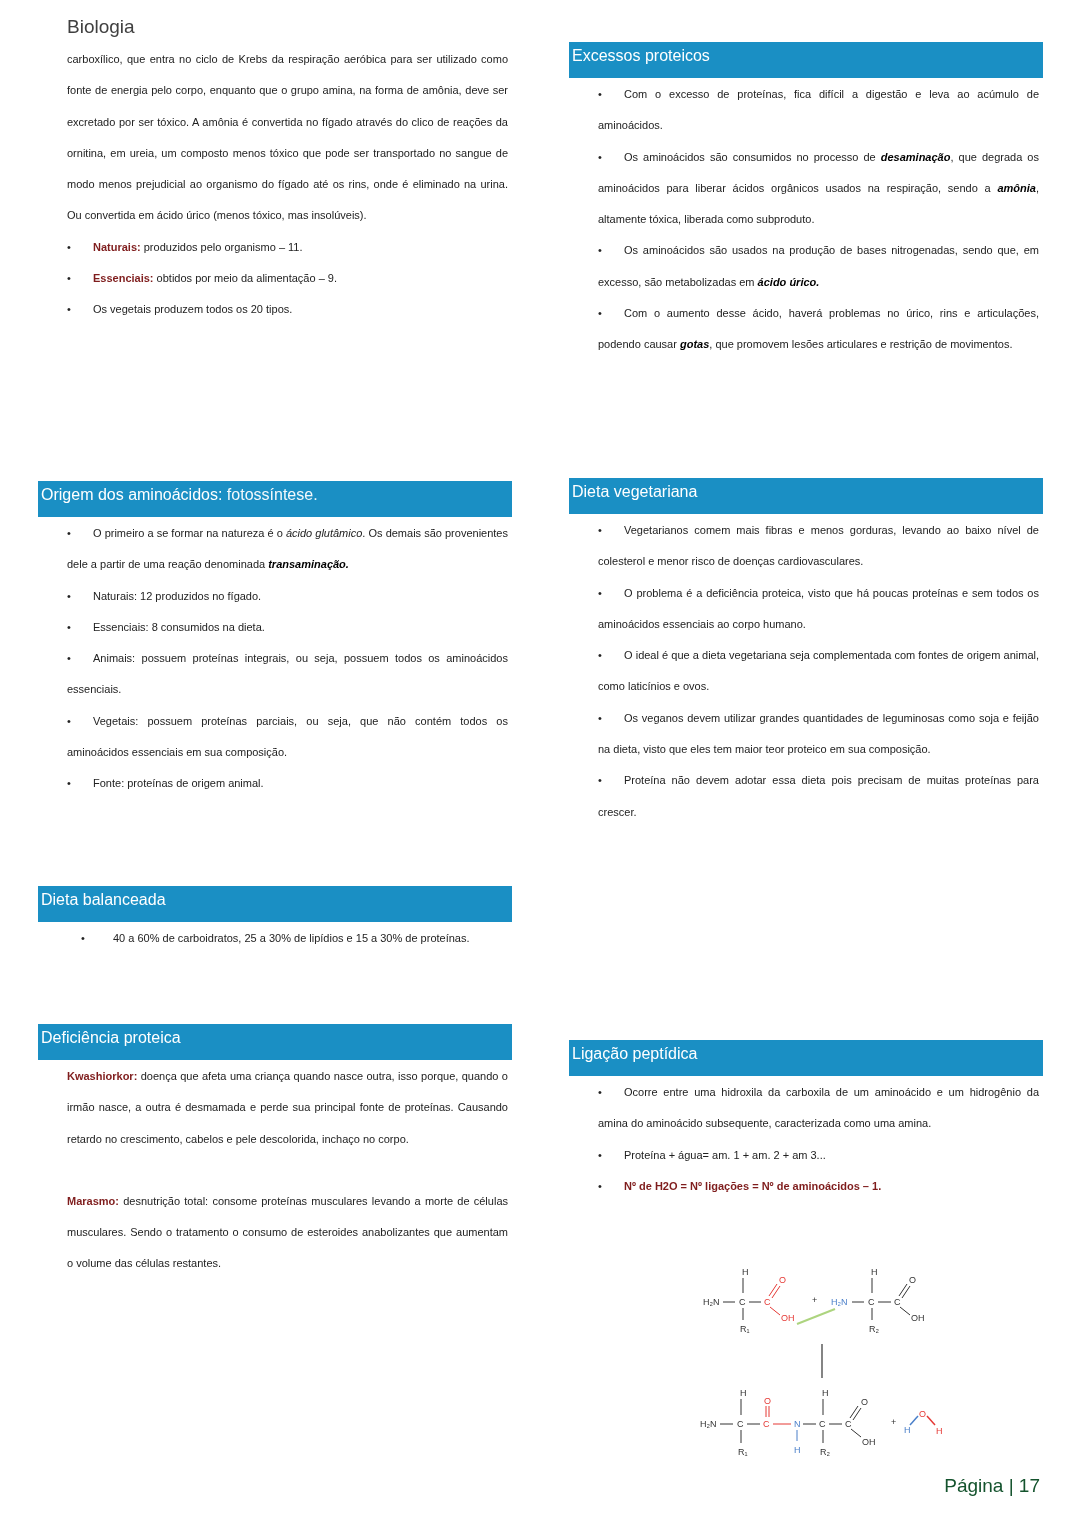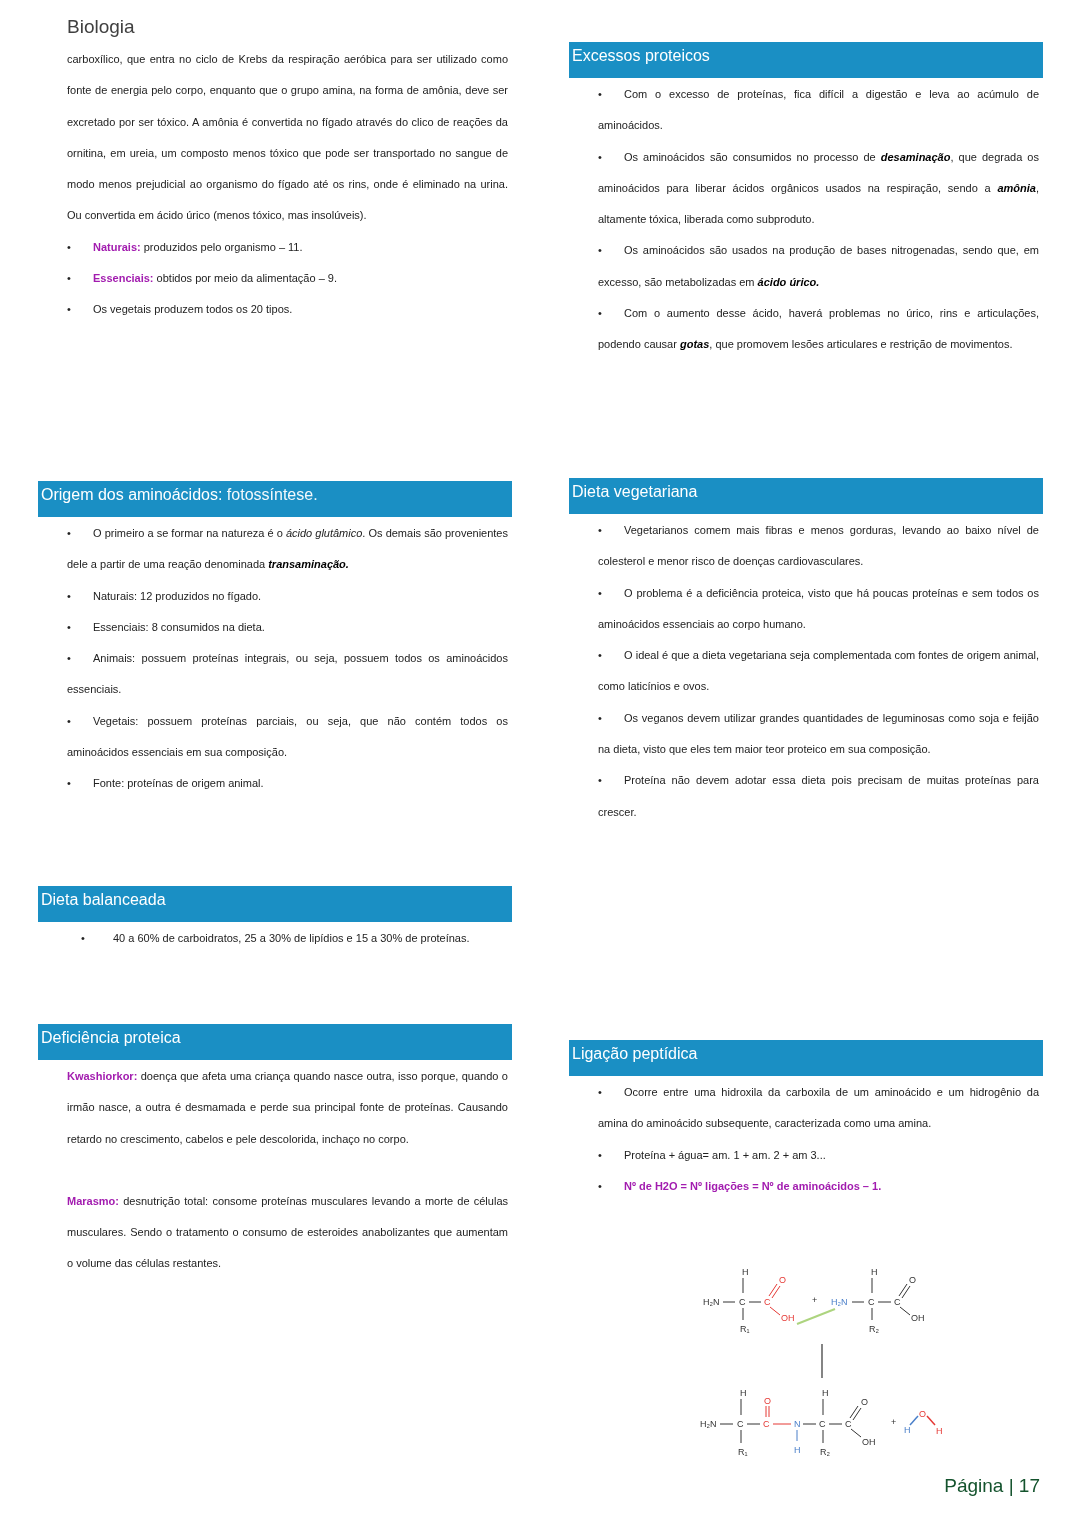--- a/index.html
+++ b/index.html
@@ -14,21 +14,21 @@
          padding-left: 3px; white-space: nowrap; }
   .bar .thin { font-weight: normal; opacity: 0.95; }
   .body { padding-left: 29px; padding-right: 4px; font-size: 11px; line-height: 31.3px;
           text-align: justify; color: #222; }
   .body p { margin: 0; }
   .bullet-in { display: inline-block; width: 26px; }
   .li-hang { position: relative; padding-left: 26px; }
   .li-hang .dot { position: absolute; left: 0; top: 0; }
   .li-deep { position: relative; padding-left: 46px; }
   .li-deep .dot { position: absolute; left: 14px; top: 0; }
-  .b { font-weight: bold; color: #a21caf; }
+  .b { font-weight: bold; color: #7f1d1d; }
   .bi { font-weight: bold; font-style: italic; color: #000; }
   .i { font-style: italic; }
   .spacer { height: 31px; }
   .footer { position: absolute; right: 40px; top: 1475px; font-size: 19px; color: #14532d; }
   .diagram { position: absolute; left: 697px; top: 1262px; width: 260px; height: 212px; }
 </style>
 </head>
 <body>
 
 <div class="header">Biologia</div>

